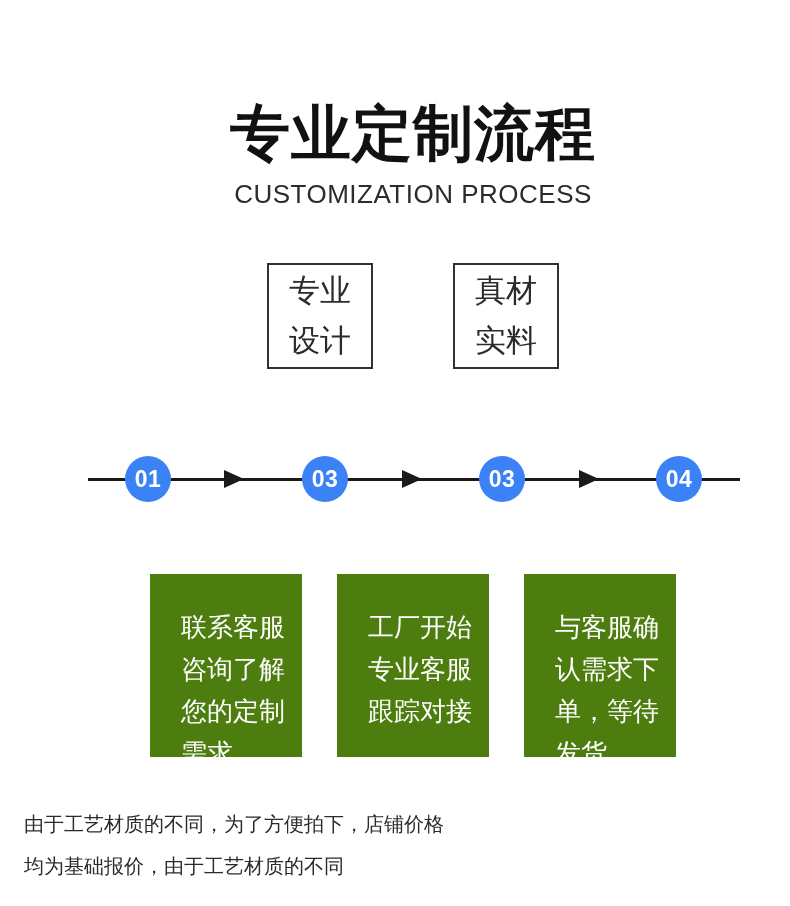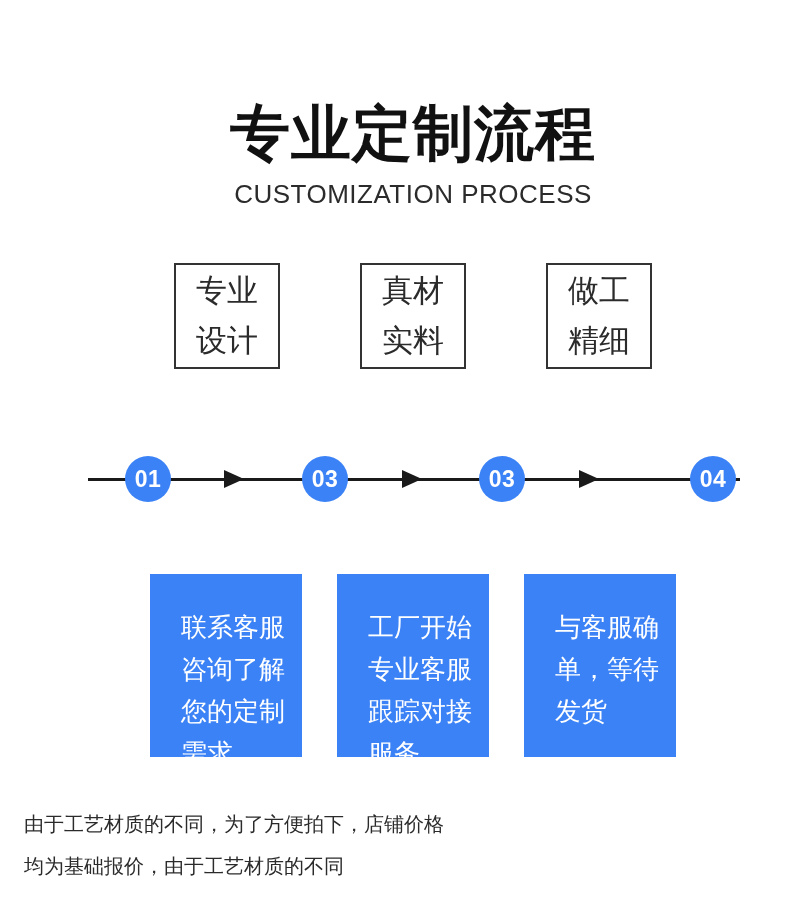--- a/index.html
+++ b/index.html
@@ -87,21 +87,21 @@
     display: flex;
     align-items: center;
     justify-content: center;
     font-size: 23px;
     font-weight: 700;
     letter-spacing: 0.5px;
   }
   .c1 { left: 107px; }
   .c2 { left: 284px; }
   .c3 { left: 461px; }
-  .c4 { left: 672px; }
+  .c4 { left: 638px; }
 
   .tl-arrow {
     position: absolute;
     top: 452px;
     width: 0;
     height: 0;
     border-top: 9px solid transparent;
     border-bottom: 9px solid transparent;
     border-left: 20px solid #1a1a1a;
   }
@@ -115,21 +115,21 @@
     top: 550px;
     left: 0;
     width: 100%;
     display: flex;
     justify-content: center;
     gap: 23px;
   }
   .step-box {
     width: 152px;
     height: 183px;
-    background: #3b82f6;
+    background: #4d7c0f;
     color: #ffffff;
     padding: 29px 0 0 25px;
   }
   .step-line {
     font-size: 26px;
     line-height: 36px;
     font-weight: 500;
     white-space: nowrap;
   }
 
@@ -154,24 +154,20 @@
   <div class="subtitle">CUSTOMIZATION PROCESS</div>
 
   <div class="features">
     <div class="feature-box">
       <span>专业</span>
       <span>设计</span>
     </div>
     <div class="feature-box">
       <span>真材</span>
       <span>实料</span>
-    </div>
-    <div class="feature-box">
-      <span>做工</span>
-      <span>精细</span>
     </div>
   </div>
 
   <div class="tl-line"></div>
   <div class="tl-circle c1">01</div>
   <div class="tl-arrow a1"></div>
   <div class="tl-circle c2">03</div>
   <div class="tl-arrow a2"></div>
   <div class="tl-circle c3">03</div>
   <div class="tl-arrow a3"></div>
@@ -181,24 +177,24 @@
     <div class="step-box">
       <div class="step-line">联系客服</div>
       <div class="step-line">咨询了解</div>
       <div class="step-line">您的定制</div>
       <div class="step-line">需求</div>
     </div>
     <div class="step-box">
       <div class="step-line">工厂开始</div>
       <div class="step-line">专业客服</div>
       <div class="step-line">跟踪对接</div>
-      <div class="step-line">服务</div>
     </div>
     <div class="step-box">
       <div class="step-line">与客服确</div>
+      <div class="step-line">认需求下</div>
       <div class="step-line">单，等待</div>
       <div class="step-line">发货</div>
     </div>
   </div>
 
   <div class="note">
     <div>由于工艺材质的不同，为了方便拍下，店铺价格</div>
     <div>均为基础报价，由于工艺材质的不同</div>
   </div>
 

